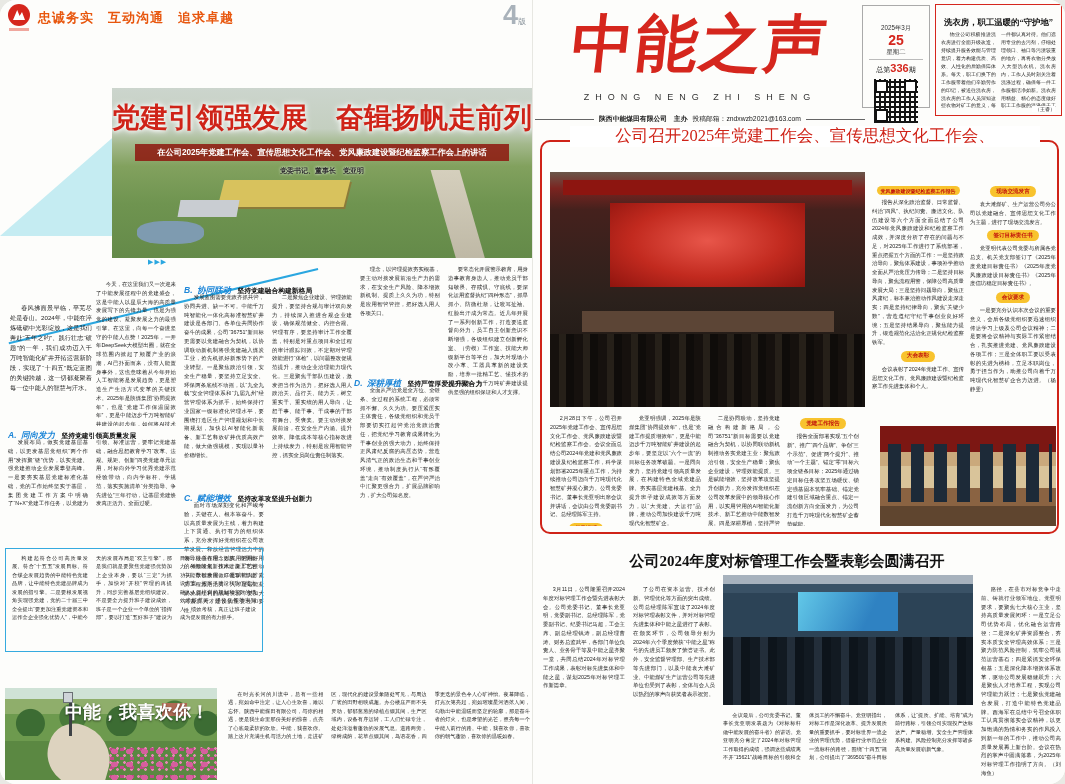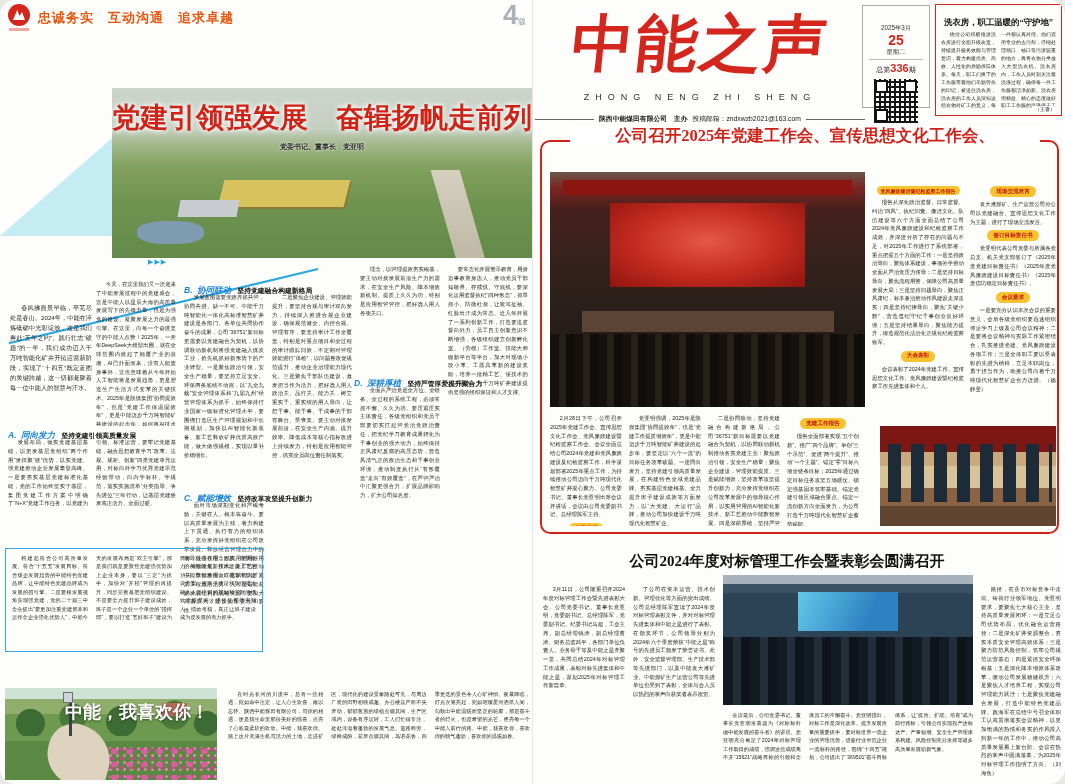--- a/index.html
+++ b/index.html
@@ -84,20 +84,21 @@
     <div class="abs line-blue" style="left:0;top:268px;width:318px;height:1.6px;transform:rotate(-13.5deg);transform-origin:right center;"></div>
     <div class="abs" style="left:148px;top:258px;color:#2ba7e0;font-size:7px;letter-spacing:1px;">▶▶▶</div>
 
     <div class="photo aerial" style="left:112px;top:88px;width:420px;height:170px;">
       <div class="a-build"></div>
       <div class="a-build2"></div>
       <div class="a-road"></div>
       <div class="a-pond"></div>
       <div style="position:relative;text-align:center;padding-top:11px;">
         <div class="serif" style="font-size:28px;font-weight:bold;color:#cf2318;text-shadow:0 0 4px #ffffff,0 0 7px #ffffff;">党建引领强发展　奋辑扬帆走前列</div>
+        <div style="margin:7px auto 0;width:88%;background:rgba(142,22,14,0.85);color:#fff;font-size:8.2px;font-weight:bold;padding:3px 2px;">在公司2025年党建工作会、宣传思想文化工作会、党风廉政建设暨纪检监察工作会上的讲话</div>
         <div style="margin-top:5px;font-size:7px;color:#2e2e2e;font-weight:bold;text-shadow:0 0 3px #fff;">党委书记、董事长　党亚明</div>
       </div>
     </div>
 
     <div class="abs bt" style="left:10px;top:303px;width:82px;height:120px;font-size:6.2px;">春风拂面景早临，平芜尽处是春山。2024年，中能在淬炼砥砺中光彩绽放，这是我们奔赴“五年之约”、践行壮志“破题”的一年，我们成功迈入千万吨智能化矿井开拓运营新阶段，实现了“十四五”既定蓝图的关键跨越，这一切都凝聚着每一位中能人的智慧与汗水。</div>
     <div class="abs" style="left:8px;top:424px;width:260px;">
       <span class="sec-tag">A.</span>
       <span class="sec-name">同向发力</span>
       <span class="sec-sub">坚持党建引领高质量发展</span>
     </div>
@@ -170,21 +171,21 @@
     </div>
 
     <div class="abs" style="left:402px;top:4px;width:127px;height:112px;border:1.6px solid #d5261d;box-sizing:border-box;padding:12px 5px;">
       <div class="serif" style="text-align:center;font-size:8.4px;font-weight:bold;color:#111;margin-bottom:3px;">洗衣房，职工温暖的“守护地”</div>
       <div class="bt c2" style="height:82px;font-size:4.9px;column-gap:5px;">物业公司积极推进洗衣房进行全面升级改造，持续提升服务效能与管理意识，着力构建优质、高效、人性化的后勤保障体系。每天，职工们换下的工作服带着他们辛勤劳作的印记，被送往洗衣房，洗衣房的工作人员深知这些衣物对矿工的意义，每一件都认真对待。他们选用专业的去污剂，仔细处理领口、袖口等污渍较重的地方，再将衣物分类放入大型洗衣机。洗衣房内，工作人员时刻关注着洗涤过程，确保每一件工作服都洁净如新。洗衣房用精益、精心的态度做好职工工作服的洗涤保干工作，其中包括职工工作服、浴巾、区队宿舍以及餐厅被罩等，平均每日洗涤量达到了5000件左右。同时持续开展免费为职工缝补衣物活动，每月缝补衣服约为1000件。</div>
       <div style="position:absolute;right:6px;bottom:3px;font-size:5px;color:#111;background:#fff;padding-left:3px;">（王睿）</div>
     </div>
 
     <div class="abs" style="left:7px;top:140px;width:519px;height:394px;border:2px solid #cf2318;border-radius:10px;box-sizing:border-box;">
       <div class="serif" style="position:absolute;left:28px;top:-16px;width:462px;text-align:center;background:#fff;padding:0 4px;">
-        <div style="font-size:16.5px;font-weight:bold;color:#cf2318;line-height:1.25;">公司召开2025年党建工作会、宣传思想文化工作会、</div>
+        <div style="font-size:16.5px;font-weight:normal;color:#cf2318;line-height:1.25;">公司召开2025年党建工作会、宣传思想文化工作会、</div>
       </div>
 
       <div class="photo conf" style="left:8px;top:30px;width:315px;height:235px;">
         <div class="conf-banner"></div>
         <div class="conf-screen"></div>
         <div class="conf-table"></div>
         <div class="conf-heads"></div>
       </div>
 
       <div class="abs" style="left:330px;top:40px;width:92px;height:242px;overflow:hidden;">

